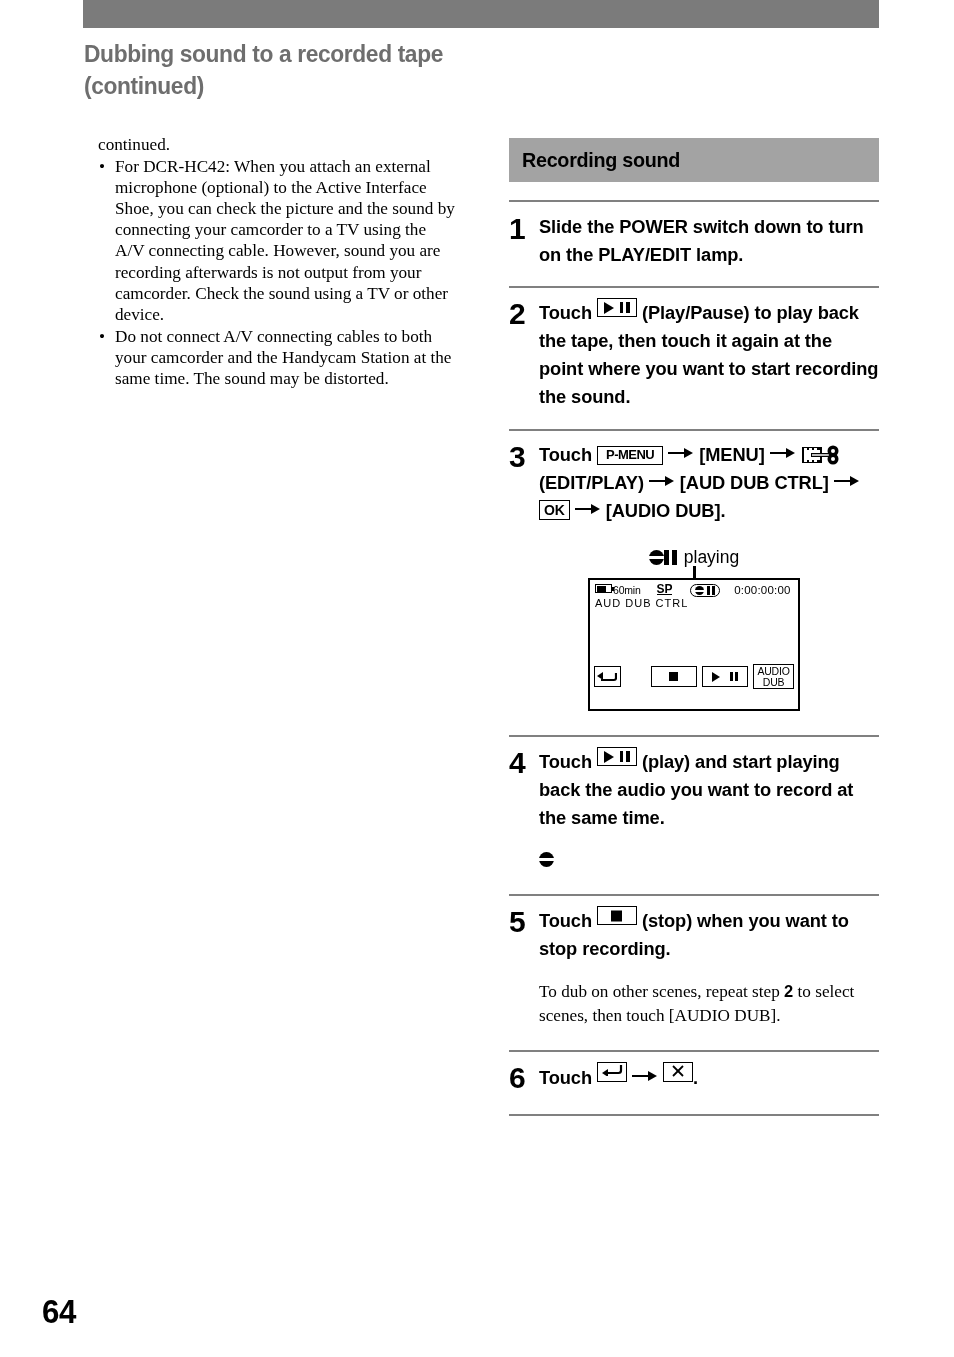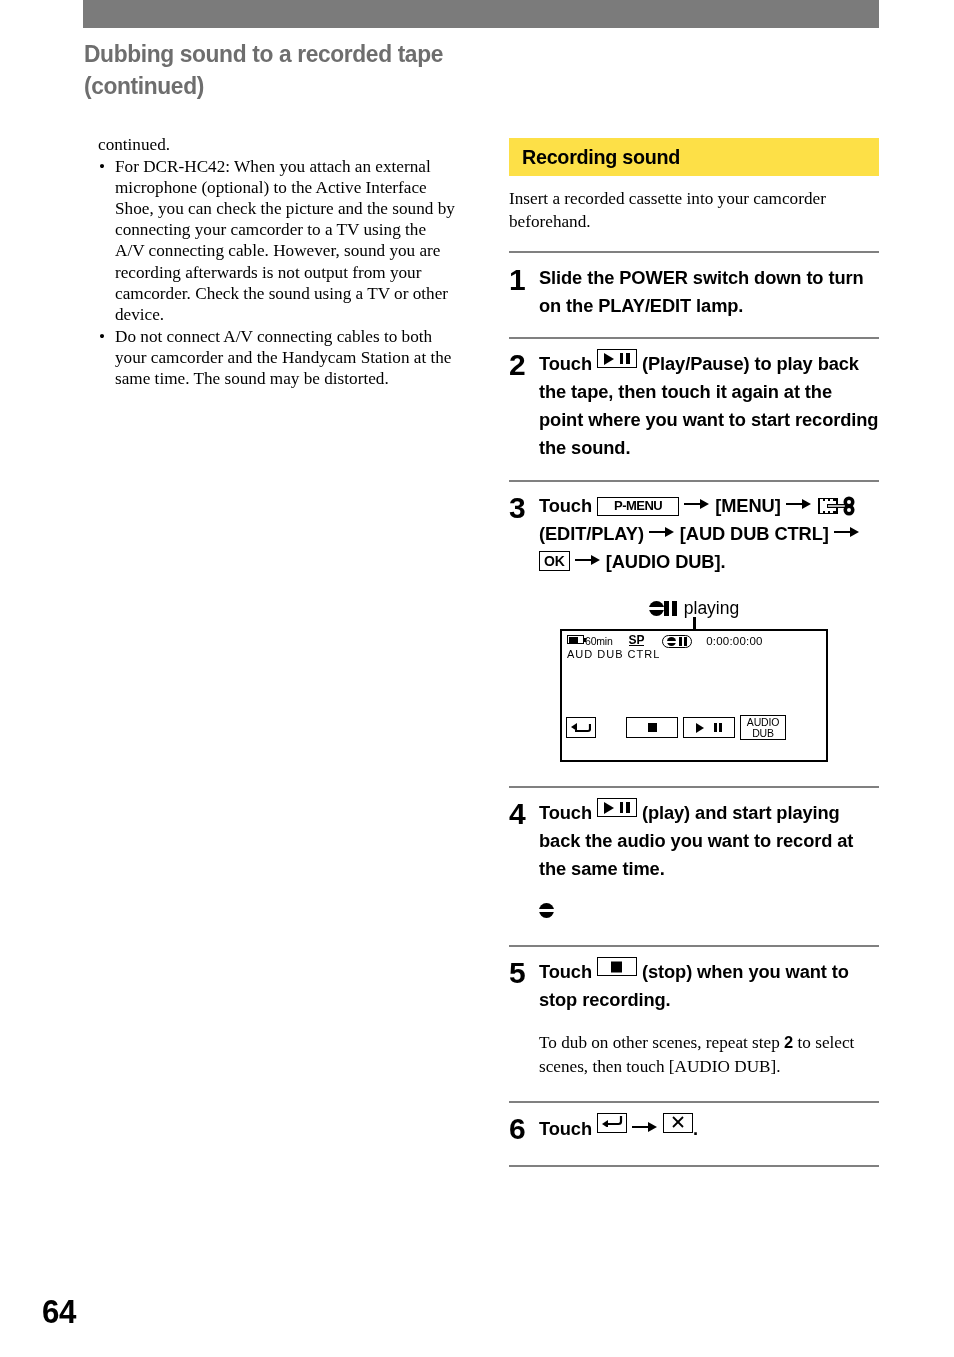--- a/index.html
+++ b/index.html
@@ -65,22 +65,22 @@
 
   
   .right-col {
     position: absolute;
     left: 509px;
     top: 138px;
     width: 370px;
   }
 
   .section-band {
-    background: #fde047;
-    height: 38px;
+    background: #a3a3a3;
+    height: 44px;
     padding: 0 0 0 13px;
     display: flex;
     align-items: center;
   }
   .section-band .band-text {
     font-family: "Liberation Sans", sans-serif;
     font-weight: bold;
     font-size: 21px;
     letter-spacing: -0.3px;
     color: #000;
@@ -151,21 +151,21 @@
     position: relative;
   }
   .gbox.stop {
     width: 40px; height: 19px;
     position: relative;
   }
   .gbox.pmenu {
     font-family: "Liberation Sans", sans-serif;
     font-weight: bold;
     font-size: 13px;
-    padding: 0 16px;
+    padding: 0 8px;
     height: 19px;
     line-height: 16px;
     letter-spacing: -0.5px;
   }
   .gbox.okbox {
     font-family: "Liberation Sans", sans-serif;
     font-weight: bold;
     font-size: 14px;
     padding: 0 4px;
     height: 20px;
@@ -291,21 +291,21 @@
   .leader {
     position: absolute;
     left: 50%;
     top: -12px;
     width: 3px;
     height: 22px;
     background: #000;
     transform: translateX(-1px);
   }
   .lcd {
-    width: 268px;
+    width: 212px;
     height: 133px;
     border: 2.5px solid #000;
     position: relative;
     box-sizing: border-box;
     background: #fff;
     font-family: "Liberation Sans", sans-serif;
   }
   .lcd-top {
     position: absolute;
     left: 5px; right: 5px; top: 4px;
@@ -449,21 +449,20 @@
     <span>Do not connect A/V connecting cables to both your camcorder and the Handycam Station at the same time. The sound may be distorted.</span>
   </div>
 </div>
 
 <div class="right-col">
 
   <div class="section-band">
     <span class="band-text">Recording sound</span>
   </div>
 
-  <p class="intro">Insert a recorded cassette into your camcorder beforehand.</p>
 
   <hr class="rule" style="margin-top:18px">
 
   <div class="step" style="margin-top:11px">
     <div class="step-num">1</div>
     <div class="step-body">Slide the POWER switch down to turn on the PLAY/EDIT lamp.</div>
   </div>
 
   <hr class="rule" style="margin-top:17px">
 

